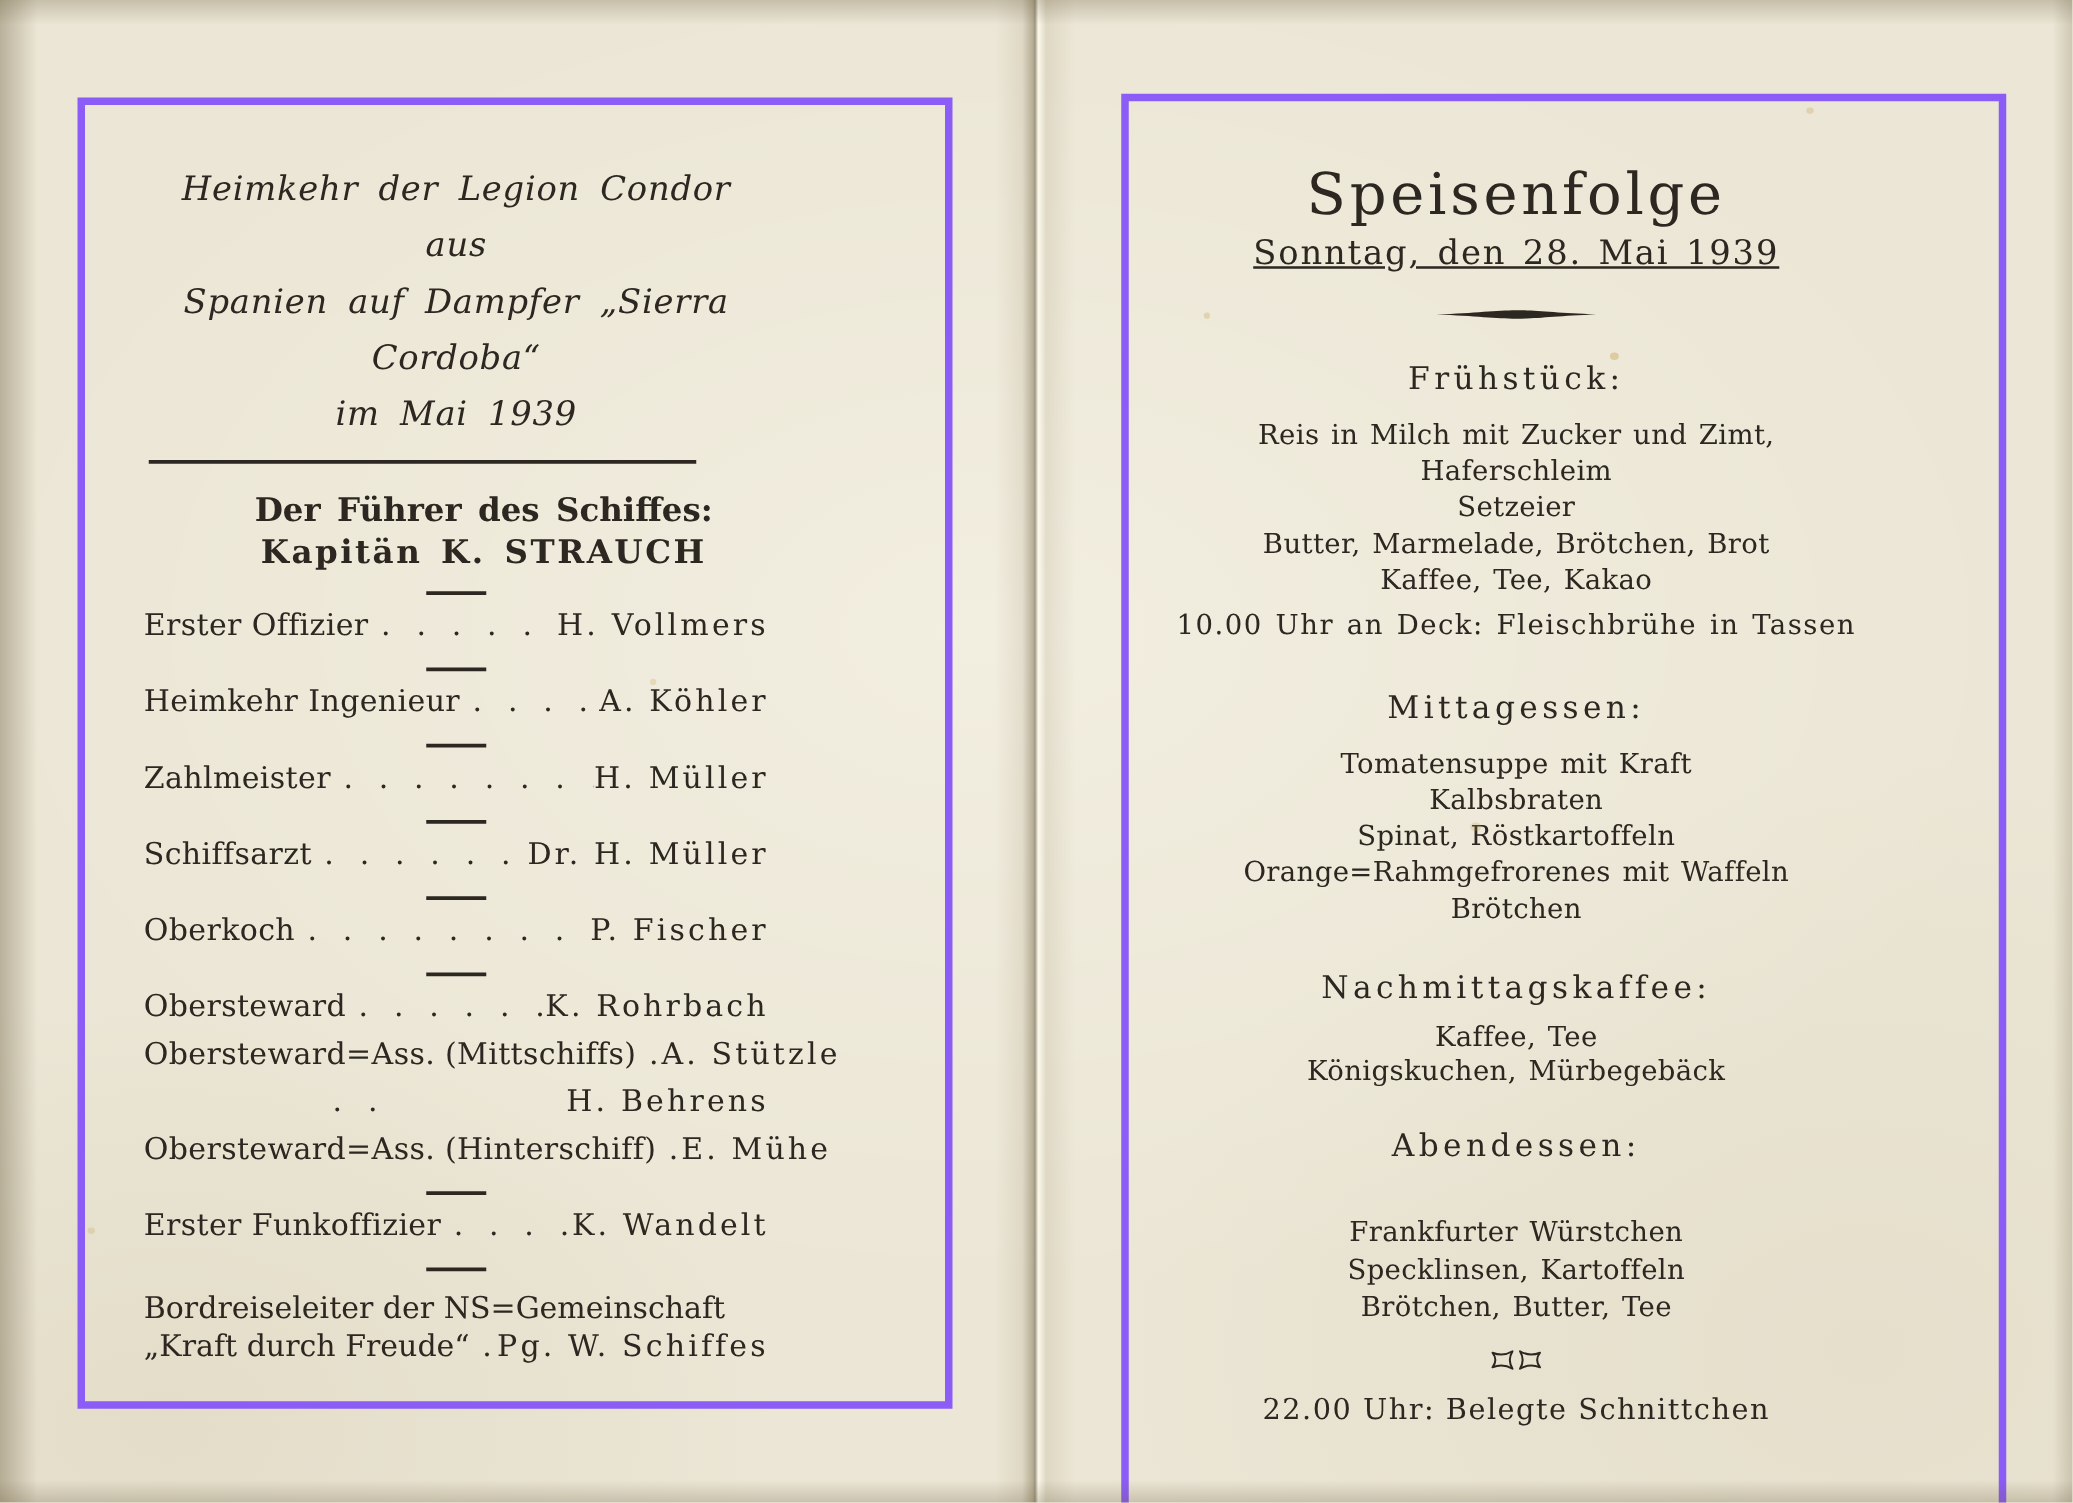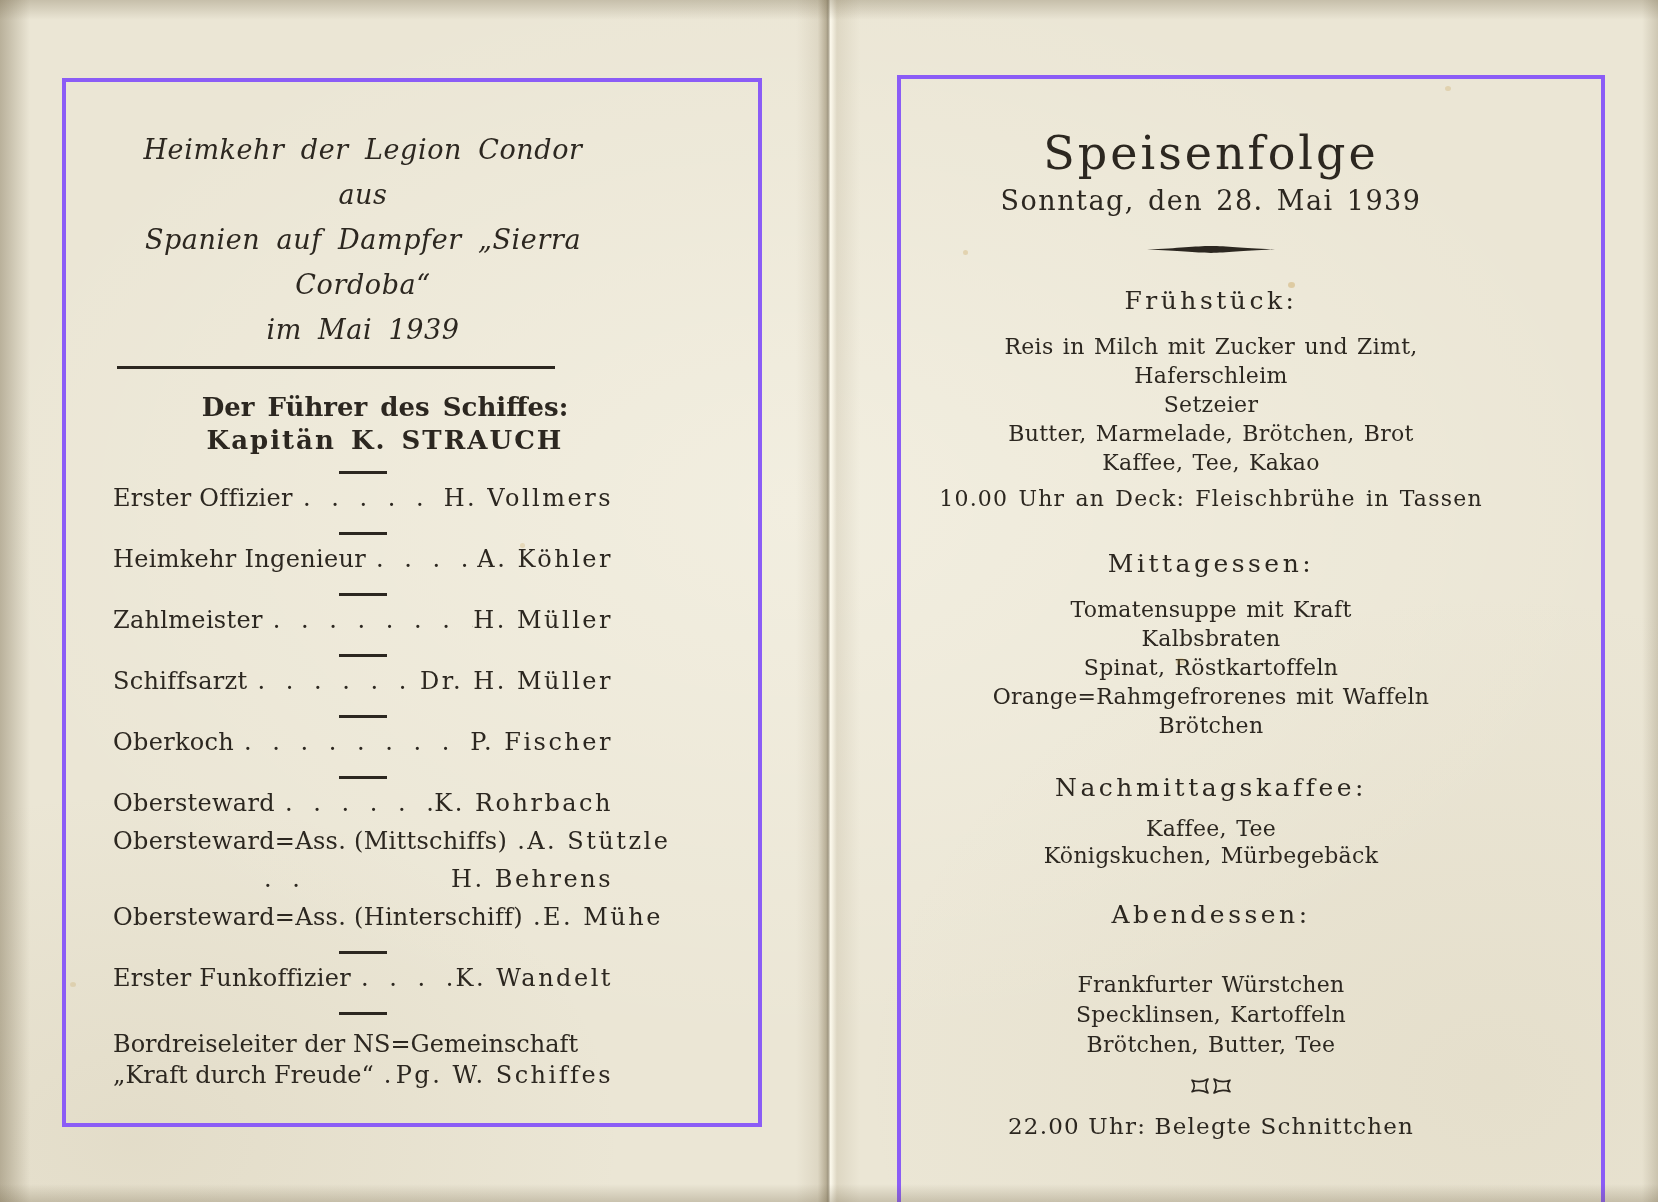--- a/index.html
+++ b/index.html
@@ -33,21 +33,21 @@
   }
   
   .freckle{position:absolute;border-radius:50%;pointer-events:none;z-index:3;}
   .f1{left:1288px;top:282px;width:7px;height:6px;background:rgba(196,150,62,0.35);}
   .f2{left:963px;top:250px;width:5px;height:5px;background:rgba(200,160,80,0.30);}
   .f3{left:1176px;top:658px;width:9px;height:7px;background:rgba(190,152,70,0.22);}
   .f4{left:520px;top:543px;width:5px;height:5px;background:rgba(200,160,80,0.25);}
   .f5{left:70px;top:982px;width:6px;height:5px;background:rgba(190,152,70,0.22);}
   .f6{left:1445px;top:86px;width:6px;height:5px;background:rgba(196,150,62,0.25);}
 
-  .page-frame{position:absolute;border:4px solid #8b5cf6;box-sizing:border-box;background:transparent;z-index:2;}
+  .page-frame{position:absolute;border:6px solid #8b5cf6;box-sizing:border-box;background:transparent;z-index:2;}
   .frame-left{left:62px;top:78px;width:700px;height:1049px;}
   .frame-right{left:897px;top:75px;width:708px;height:1136px;}
 
   
   .left-content{position:absolute;left:47px;top:0;width:500px;}
   .intro{margin-top:45px;text-align:center;font-style:italic;font-size:27px;line-height:45px;
          letter-spacing:0.6px;word-spacing:7px;}
   .head-rule{height:3px;background:#2c2720;width:438px;margin:14px 58px 0 4px;}
   .captain{margin-top:22px;margin-left:44px;text-align:center;font-weight:bold;font-size:26px;line-height:33px;word-spacing:4px;}
   .captain-line2{letter-spacing:2px;}
@@ -56,21 +56,21 @@
   .crew-row{display:flex;align-items:baseline;height:38px;font-size:24px;white-space:nowrap;}
   .crew-role{letter-spacing:0.3px;}
   .crew-dots{flex:1;text-align:center;overflow:hidden;word-spacing:13px;padding:0 10px;}
   .crew-name{letter-spacing:2.5px;text-align:right;}
   .tour-leader{margin-top:14px;font-size:24px;line-height:31px;}
   .tour-leader-row{display:flex;align-items:baseline;white-space:nowrap;}
 
   
   .right-content{position:absolute;left:30px;top:0;width:560px;text-align:center;}
   .menu-title{margin-top:48px;font-size:46px;line-height:52px;letter-spacing:3px;}
-  .menu-date{margin-top:4px;font-size:27px;line-height:36px;letter-spacing:1.5px;word-spacing:3px;}
+  .menu-date{margin-top:4px;font-size:27px;line-height:36px;letter-spacing:1.5px;word-spacing:3px;text-decoration:underline;}
   .date-divider{margin:26px auto 0;width:128px;height:9px;display:block;}
   .menu-heading{font-size:25px;line-height:34px;letter-spacing:3.5px;}
   .mh-breakfast{margin-top:30px;}
   .mh-lunch{margin-top:34px;}
   .mh-coffee{margin-top:31px;}
   .mh-dinner{margin-top:29px;}
   .menu-items{margin-top:14px;font-size:22px;line-height:29px;letter-spacing:0.3px;word-spacing:2px;}
   .items-coffee{margin-top:10px;line-height:27px;}
   .items-dinner{margin-top:38px;line-height:30px;}
   .menu-item.time-line{margin-top:7px;letter-spacing:1.2px;}

